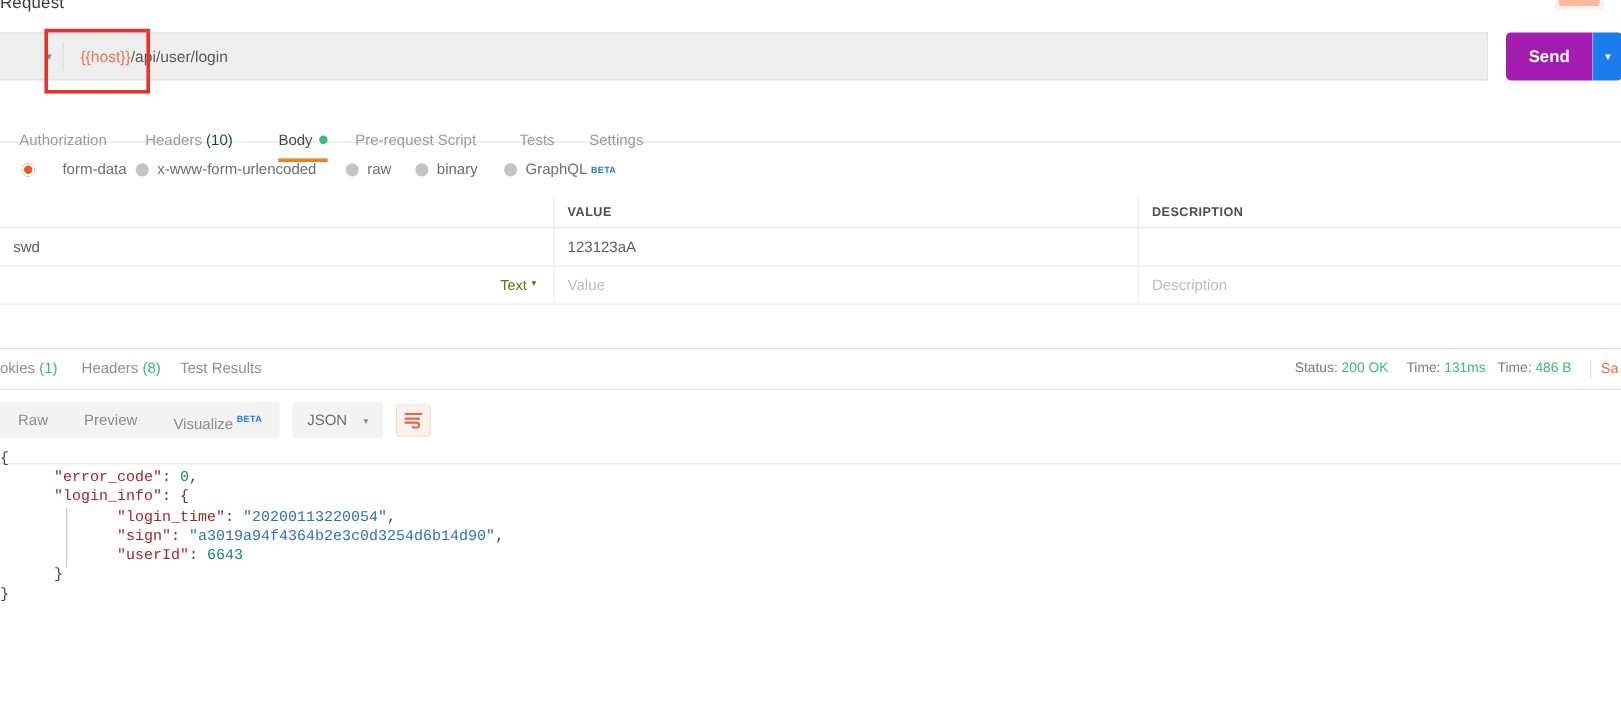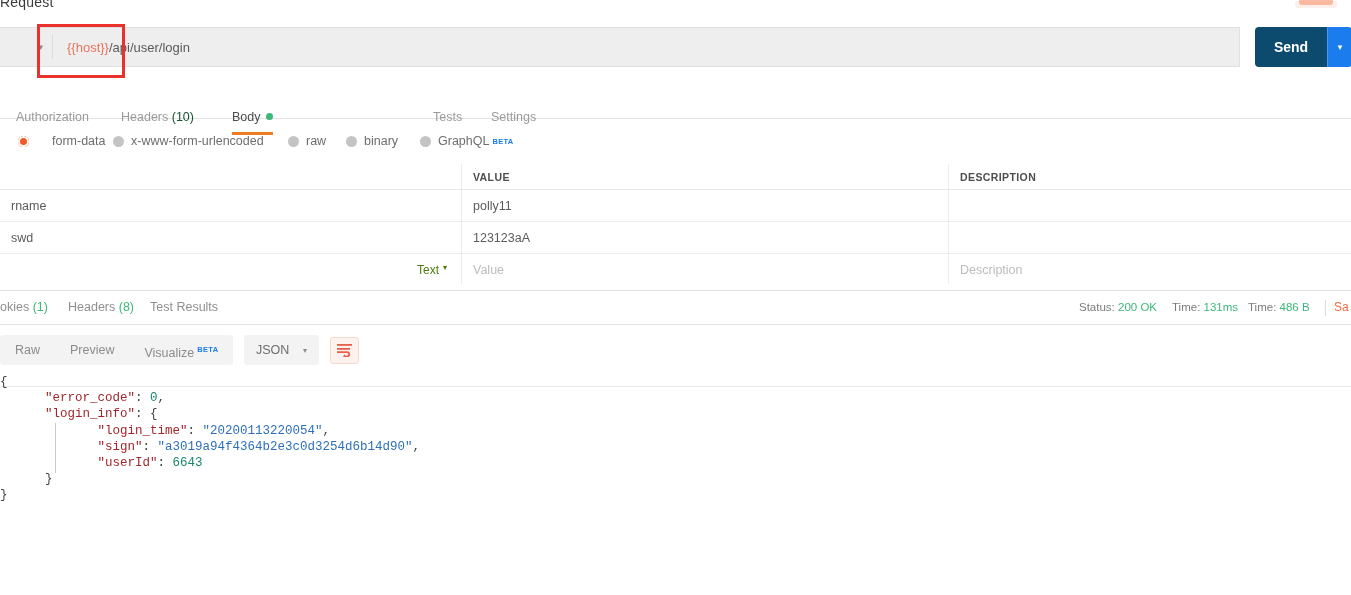--- a/index.html
+++ b/index.html
@@ -82,21 +82,21 @@
     color: #5a5a5a;
     white-space: nowrap;
     font-family: "Liberation Sans", sans-serif;
   }
   .url-var { color: #e8745b; }
 
   .send-btn {
     position: absolute;
     left: 1255px; top: 13px;
     width: 72px; height: 40px;
-    background: #0c4a6e;
+    background: #a21caf;
     color: #fff;
     font-size: 14px;
     font-weight: bold;
     display: flex;
     align-items: center;
     justify-content: center;
     border-radius: 4px 0 0 4px;
     cursor: pointer;
   }
   .send-caret {
@@ -385,20 +385,21 @@
   </div>
   <div class="send-btn">Send</div>
   <div class="send-caret">▾</div>
 </div>
 <div class="annot-box"></div>
 
 <div class="req-tabs">
     <div class="req-tab" style="left: 16px;"><span>Authorization</span></div>
     <div class="req-tab" style="left: 121px;"><span>Headers</span> <span class="cnt">(10)</span></div>
     <div class="req-tab active" style="left: 232px;"><span>Body</span><span class="dot-green"></span><div class="tab-underline"></div></div>
+    <div class="req-tab" style="left: 296px;"><span>Pre-request Script</span></div>
     <div class="req-tab" style="left: 433px;"><span>Tests</span></div>
     <div class="req-tab" style="left: 491px;"><span>Settings</span></div>
   </div>
 
 <div class="body-types">
     <div class="btype" style="left: 18px; gap: 16px;">
       <span class="radio sel"></span>
       <span>form-data</span>
     </div>
     <div class="btype" style="left: 113px;">
@@ -420,25 +421,20 @@
     </div>
   </div>
 
 <div class="tbl">
   <div class="tr head">
     <div class="td key"></div>
     <div class="td val">VALUE</div>
     <div class="td desc">DESCRIPTION</div>
   </div>
   <div id="rows-host">
-      <div class="tr">
-        <div class="td key">rname</div>
-        <div class="td val">polly11</div>
-        <div class="td desc"></div>
-      </div>
       <div class="tr">
         <div class="td key">swd</div>
         <div class="td val">123123aA</div>
         <div class="td desc"></div>
       </div>
     </div>
   <div class="tr">
     <div class="td key">
       <span class="ph"></span>
       <span class="typesel">

